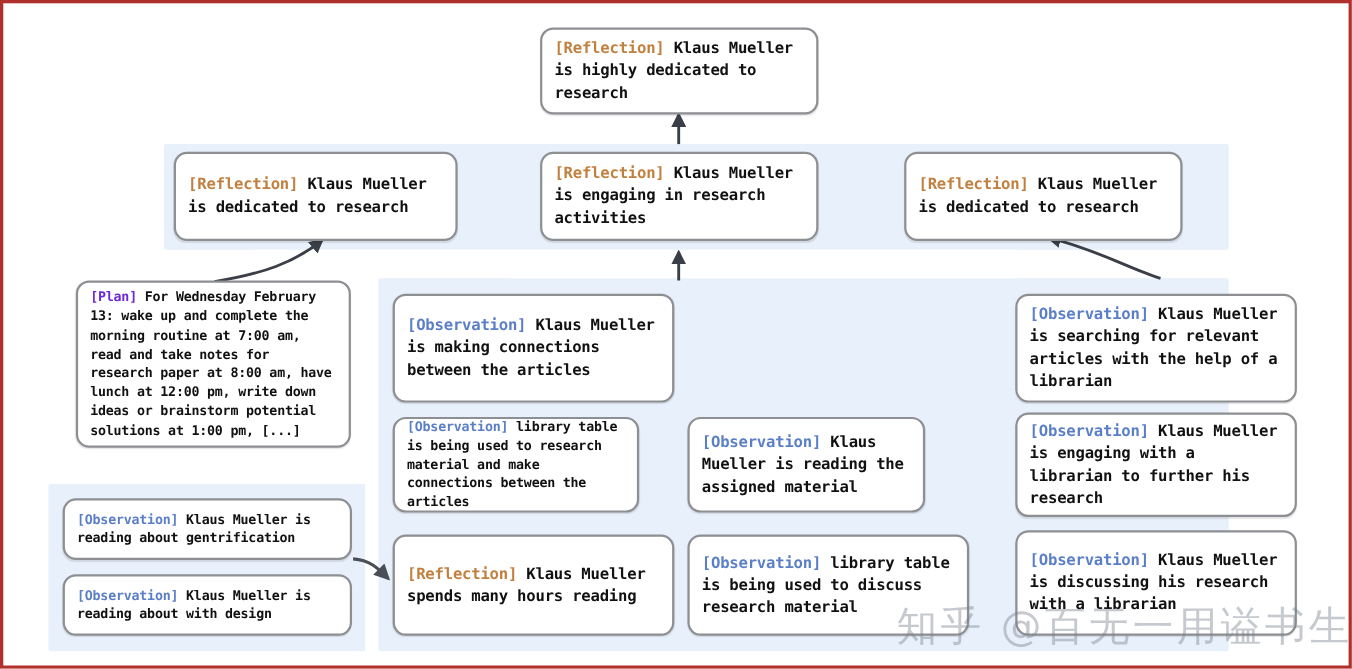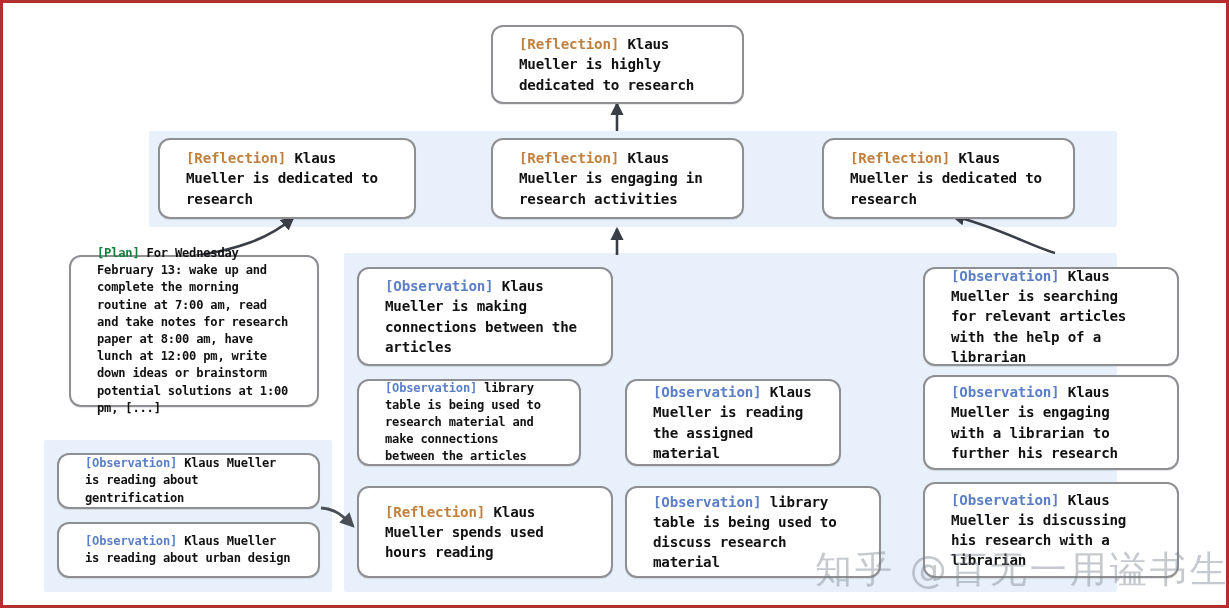--- a/index.html
+++ b/index.html
@@ -27,34 +27,34 @@
     background:#ffffff;
     border:2.5px solid #8d8f92;
     border-radius:12px;
     display:flex;
     align-items:center;
     box-shadow:0 1px 1px rgba(0,0,0,.10);
   }
   .node .txt{
     display:block;
     width:100%;
-    padding:0 26px;
+    padding:0 11px;
     font-weight:700;
     color:#111111;
     line-height:1.42;
     letter-spacing:-0.2px;
     white-space:pre-wrap;
     word-break:normal;
   }
   .fs-lg .txt{font-size:14.2px;}
   .fs-sm .txt{font-size:12.1px;}
   .tag{font-weight:700;}
   .tag-reflection{color:#c1803f;}
   .tag-observation{color:#5b7fc7;}
-  .tag-plan{color:#15803d;}
+  .tag-plan{color:#6d28d9;}
   svg.edges{
     position:absolute;left:0;top:0;
     width:1229px;height:608px;
     pointer-events:none;
     overflow:visible;
   }
   .wm{
     position:absolute;
     color:rgba(120,128,140,0.42);
     font-family:"DejaVu Sans","Liberation Sans",sans-serif;
@@ -108,33 +108,33 @@
 
   <div class="node fs-sm" style="left:66px;top:252px;width:250px;height:152px;">
     <span class="txt"><span class="tag tag-plan">[Plan]</span><span> For Wednesday February 13: wake up and complete the morning routine at 7:00 am, read and take notes for research paper at 8:00 am, have lunch at 12:00 pm, write down ideas or brainstorm potential solutions at 1:00 pm, [...]</span></span>
   </div>
 
   <div class="node fs-sm" style="left:54px;top:450px;width:263px;height:56px;">
     <span class="txt"><span class="tag tag-observation">[Observation]</span><span> Klaus Mueller is reading about gentrification</span></span>
   </div>
 
   <div class="node fs-sm" style="left:54px;top:519px;width:263px;height:56px;">
-    <span class="txt"><span class="tag tag-observation">[Observation]</span><span> Klaus Mueller is reading about urban design</span></span>
+    <span class="txt"><span class="tag tag-observation">[Observation]</span><span> Klaus Mueller is reading about with design</span></span>
   </div>
 
   <div class="node fs-lg" style="left:354px;top:264px;width:256px;height:99px;">
     <span class="txt"><span class="tag tag-observation">[Observation]</span><span> Klaus Mueller is making connections between the articles</span></span>
   </div>
 
   <div class="node fs-sm" style="left:354px;top:376px;width:224px;height:87px;">
     <span class="txt"><span class="tag tag-observation">[Observation]</span><span> library table is being used to research material and make connections between the articles</span></span>
   </div>
 
   <div class="node fs-lg" style="left:354px;top:483px;width:256px;height:92px;">
-    <span class="txt"><span class="tag tag-reflection">[Reflection]</span><span> Klaus Mueller spends used hours reading</span></span>
+    <span class="txt"><span class="tag tag-reflection">[Reflection]</span><span> Klaus Mueller spends many hours reading</span></span>
   </div>
 
 
   <div class="node fs-lg" style="left:622px;top:376px;width:216px;height:87px;">
     <span class="txt"><span class="tag tag-observation">[Observation]</span><span> Klaus Mueller is reading the assigned material</span></span>
   </div>
 
   <div class="node fs-lg" style="left:622px;top:483px;width:256px;height:92px;justify-content:flex-end;">
     <span class="txt"><span class="tag tag-observation">[Observation]</span><span> library table is being used to discuss research material</span></span>
   </div>

